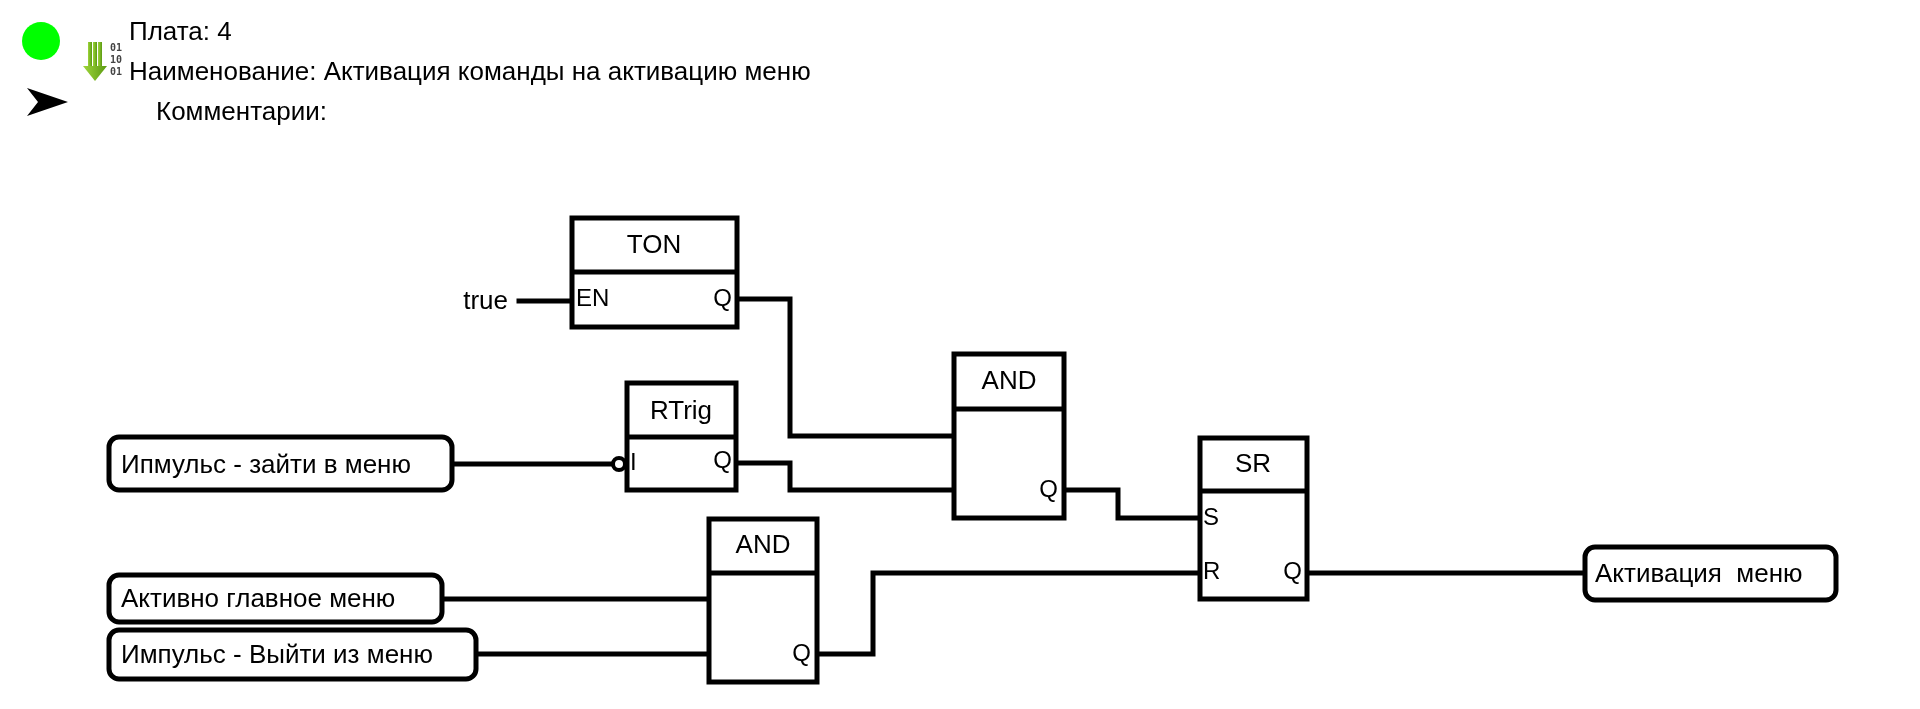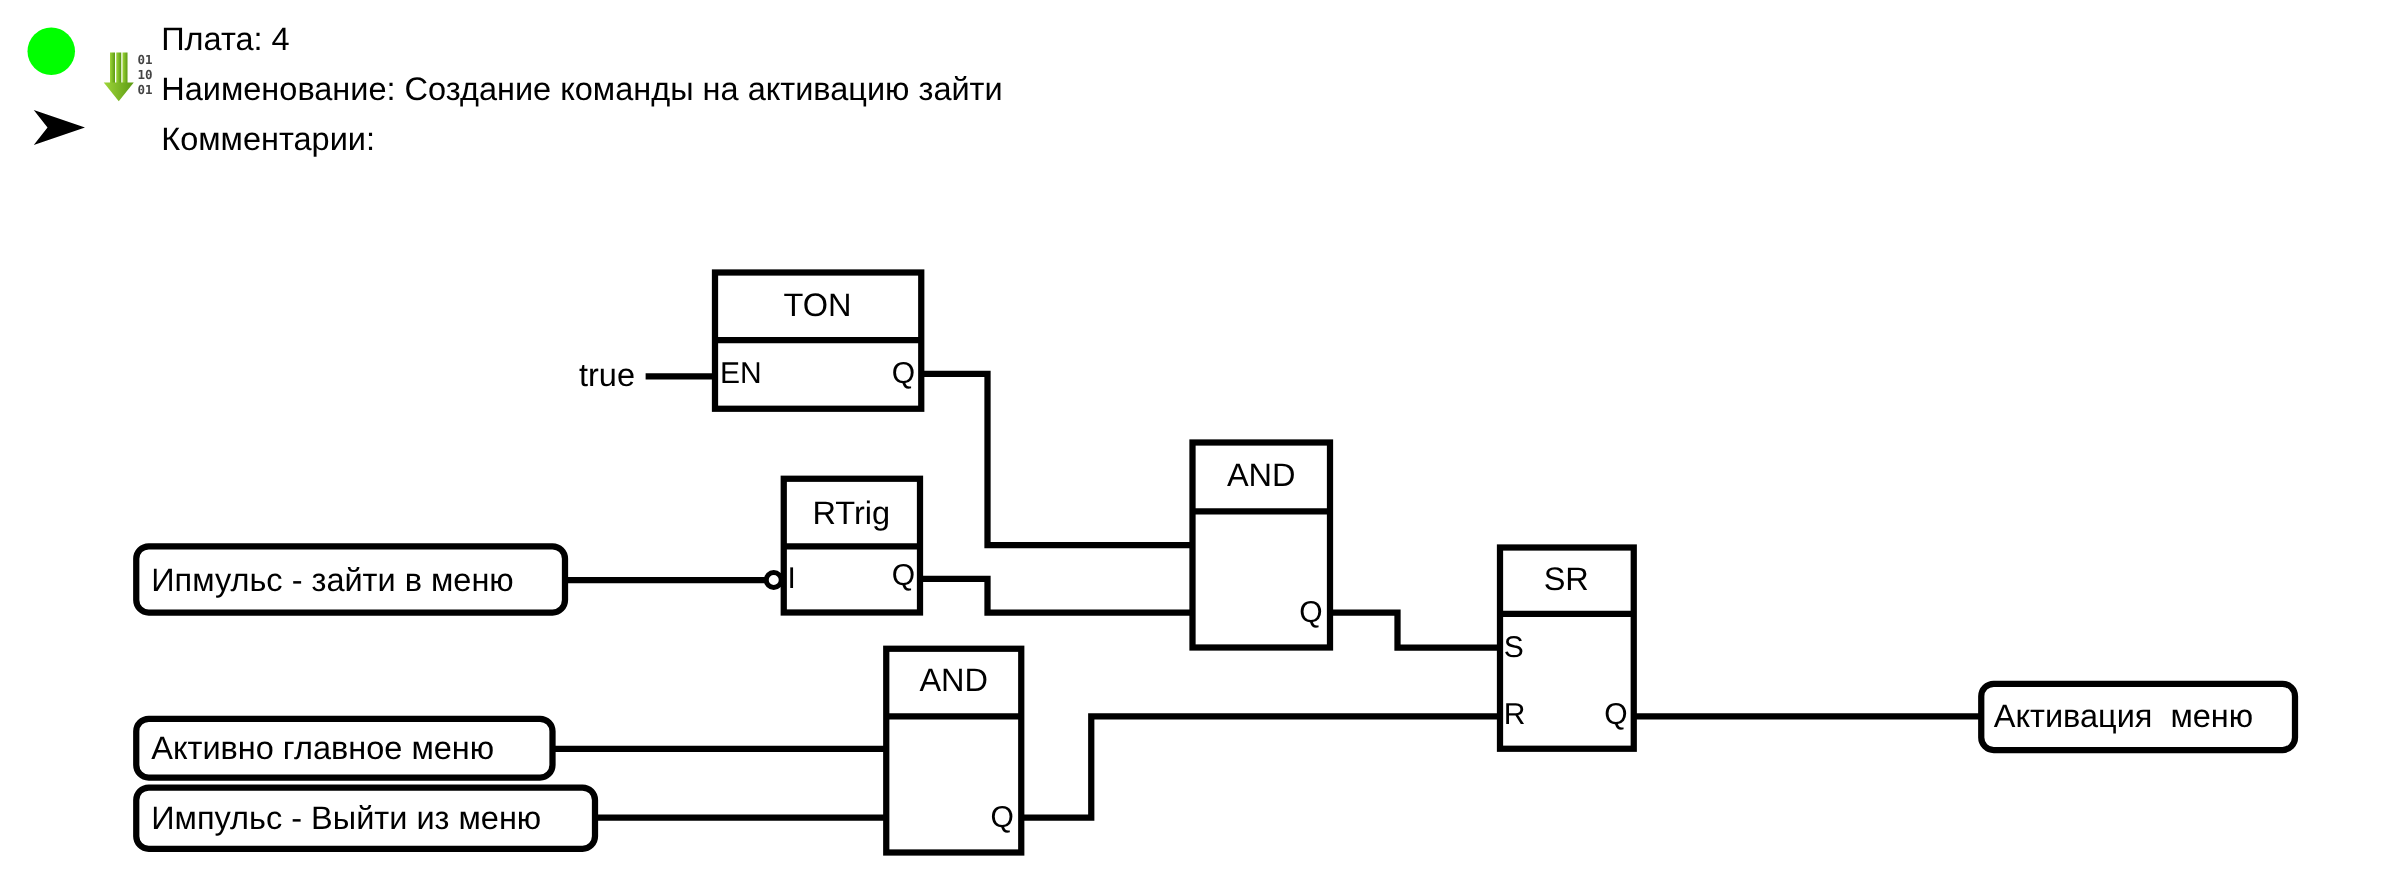--- a/index.html
+++ b/index.html
@@ -28,22 +28,22 @@
     <rect x="98" y="42" width="4" height="26" fill="url(#gArrow)"></rect>
     <polygon points="83,66 107,66 95,81" fill="url(#gArrow)"></polygon>
     <text x="110" y="51" font-family="DejaVu Sans Mono, monospace" font-size="10" font-weight="bold" fill="#444">01</text>
     <text x="110" y="63" font-family="DejaVu Sans Mono, monospace" font-size="10" font-weight="bold" fill="#444">10</text>
     <text x="110" y="75" font-family="DejaVu Sans Mono, monospace" font-size="10" font-weight="bold" fill="#444">01</text>
   </g>
   <polygon points="27,88 68,102 27,116 38,102" fill="#000"></polygon>
 </svg>
 
 <div class="hdr-line" style="top:16px;">Плата: 4</div>
-<div class="hdr-line" style="top:56px;">Наименование: Создание команды на активацию зайти</div>
-<div class="hdr-line" style="top:96px;">Комментарии:</div>
+<div class="hdr-line" style="top:56px;">Наименование: Активация команды на активацию меню</div>
+<div class="hdr-line" style="top:96px;margin-left:27px;">Комментарии:</div>
 
 <svg id="diagram" width="1920" height="709" viewBox="0 0 1920 709">
   <g fill="none" stroke="#000" stroke-width="5" stroke-linejoin="miter" stroke-linecap="square">
 
     <polyline points="519,301 570,301"></polyline>
     <polyline points="739,299 790,299 790,436 952,436"></polyline>
     <polyline points="454,464 612,464"></polyline>
     <polyline points="737,463 790,463 790,490 952,490"></polyline>
     <polyline points="1066,490 1118,490 1118,518 1198,518"></polyline>
     <polyline points="444,599 707,599"></polyline>

